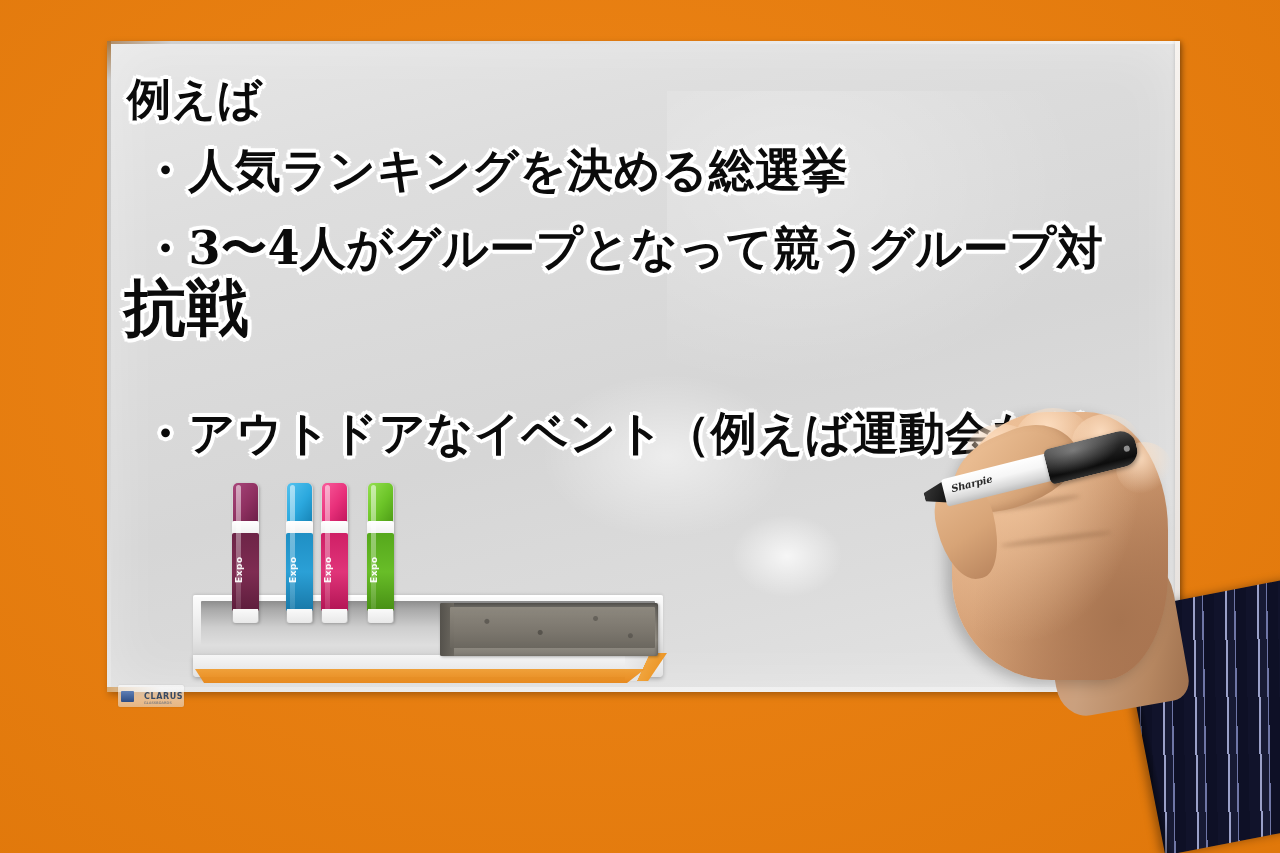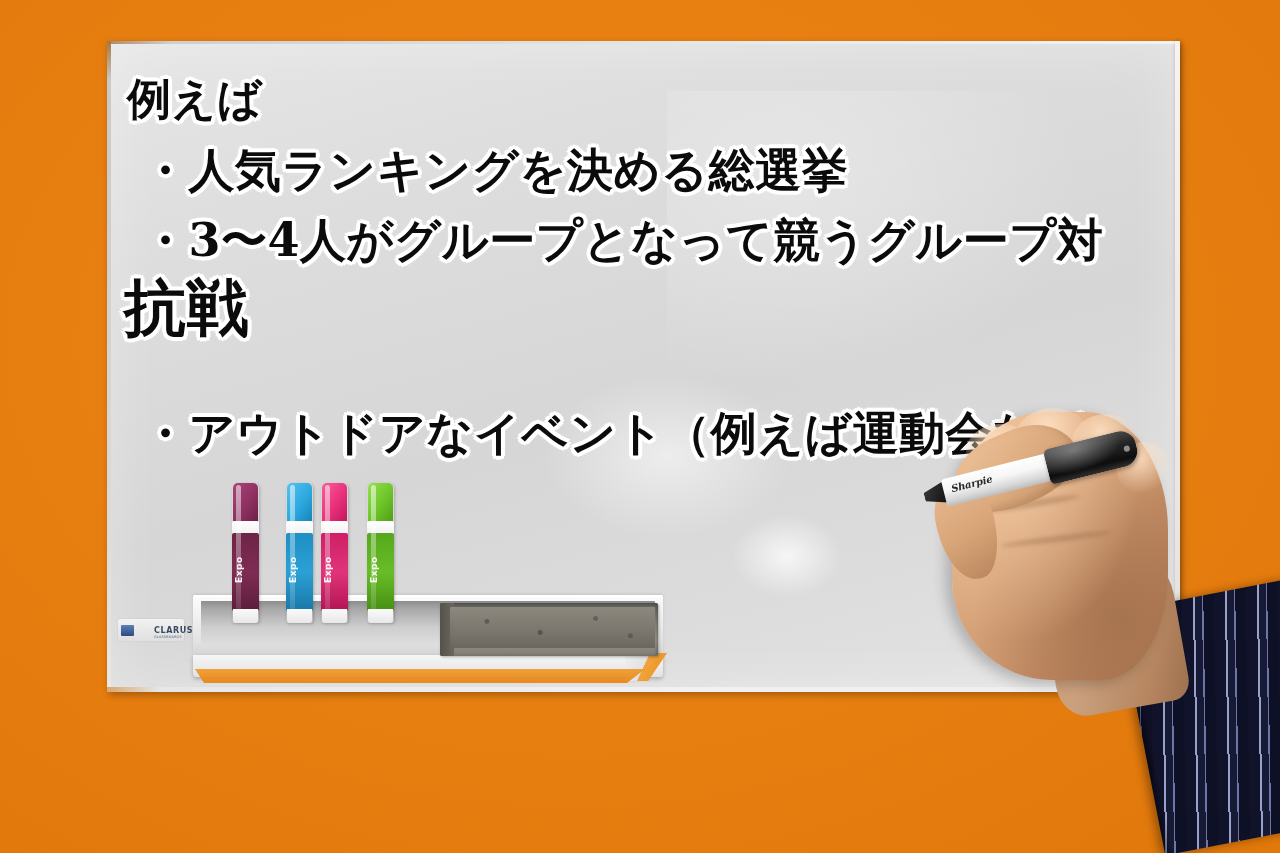--- a/index.html
+++ b/index.html
@@ -88,21 +88,21 @@
     white-space:nowrap;
     text-shadow:
       3px 0 0 #fff, -3px 0 0 #fff, 0 3px 0 #fff, 0 -3px 0 #fff,
       2px 2px 0 #fff, -2px 2px 0 #fff, 2px -2px 0 #fff, -2px -2px 0 #fff,
       4px 0 0 #fff, -4px 0 0 #fff, 0 4px 0 #fff, 0 -4px 0 #fff,
       3px 3px 0 #fff, -3px 3px 0 #fff, 3px -3px 0 #fff, -3px -3px 0 #fff,
       0 0 6px rgba(255,255,255,.95);
   }
   .cap-head { left:127px; top:70px;  font-size:44px; }
   .cap-b1   { left:142px; top:140px; font-size:46px; }
-  .cap-b2   { left:142px; top:210px; font-size:46px; }
+  .cap-b2   { left:142px; top:218px; font-size:46px; }
   .cap-b2w  { left:124px; top:266px; font-size:62px; }
   .cap-b3   { left:142px; top:341px; font-size:46px; }
   .cap-b4   { left:142px; top:403px; font-size:46px; }
   .cap-tail { left:718px; top:592px; font-size:46px; }
 
   
   .tray{
     position:absolute; left:193px; top:595px;
     width:470px; height:95px;
     z-index:5;
@@ -204,26 +204,26 @@
     opacity:.95;
   }
   .eraser-cap{
     position:absolute; left:0; top:0; width:14px; height:100%;
     background:linear-gradient(to right,#55524c,#6b675f);
     border-radius:2px 0 0 2px;
   }
 
   
   .clarus{
-    position:absolute; left:118px; top:619px;
+    position:absolute; left:118px; top:685px;
     width:66px; height:22px;
     z-index:6;
     background:linear-gradient(to bottom,rgba(255,255,255,.65),rgba(228,228,228,.55));
     border-radius:2px;
-    display:flex; align-items:center; gap:20px;
+    display:flex; align-items:center; gap:10px;
     padding:2px 3px;
     box-shadow:0 0 2px rgba(0,0,0,.12);
   }
   .clarus-mark{
     width:13px; height:11px;
     background:linear-gradient(to bottom,#5f7fb5,#2c4c84);
     border-radius:1px;
     flex:0 0 auto;
   }
   .clarus-txt{ line-height:1; }

